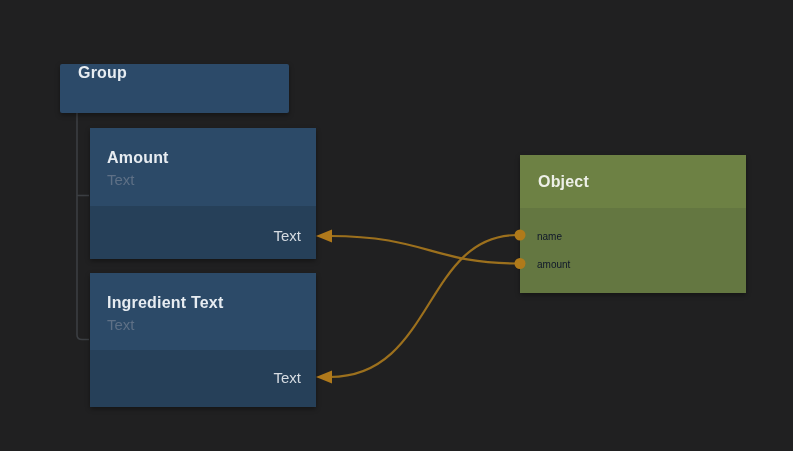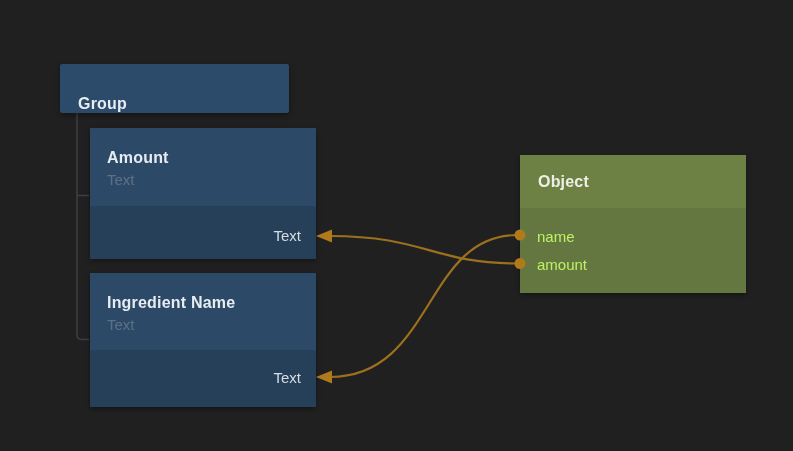--- a/index.html
+++ b/index.html
@@ -8,21 +8,21 @@
     background:#202021;
     font-family:"Liberation Sans","DejaVu Sans",sans-serif;
   }
   .node{position:absolute;border-radius:2px;box-shadow:0 2px 5px rgba(0,0,0,.38);}
   .node-head{position:relative;}
   .node-title{color:#e7ecf1;font-size:16px;font-weight:bold;letter-spacing:.2px;}
   .node-sub{color:#5e7086;font-size:15px;margin-top:4px;}
 
   
   .group-node{left:60px;top:64px;width:229px;height:49px;background:#2c4a69;
-    display:flex;align-items:flex-end;padding-left:18px;box-sizing:border-box;}
+    display:flex;align-items:flex-start;padding-left:18px;box-sizing:border-box;}
 
   
   .blue-node{width:226px;left:90px;}
   .blue-node .node-head{background:#2c4a68;padding:21px 16px 0 17px;box-sizing:border-box;}
   .blue-node .node-body{background:#264059;position:relative;}
   .out-label{position:absolute;right:15px;color:#d6dce2;font-size:15px;}
 
   .amount-node{top:128px;}
   .amount-node .node-head{height:78px;}
   .amount-node .node-body{height:53px;}
@@ -32,21 +32,21 @@
   .ingredient-node .node-head{height:77px;}
   .ingredient-node .node-body{height:57px;}
   .ingredient-node .out-label{top:19px;}
 
   
   .object-node{left:520px;top:155px;width:226px;}
   .object-node .node-head{background:#6d8144;height:53px;display:flex;align-items:center;
     padding-left:18px;box-sizing:border-box;text-align:center;}
   .object-node .node-title{color:#edefe7;}
   .object-node .node-body{background:#647741;height:85px;box-sizing:border-box;padding:14px 0 0 17px;}
-  .obj-field{color:#bef264;font-size:15px;height:28px;display:flex;align-items:center;}
+  .obj-field{color:#0f172a;font-size:10px;height:28px;display:flex;align-items:center;}
 
   svg.overlay{position:absolute;left:0;top:0;pointer-events:none;}
   svg .wire{pointer-events:stroke;}
 </style>
 </head>
 <body>
 
 <div class="canvas">
 
   <svg class="overlay" width="793" height="451">
@@ -63,21 +63,21 @@
       <div class="node-title">Amount</div>
       <div class="node-sub">Text</div>
     </div>
     <div class="node-body">
       <div class="out-label">Text</div>
     </div>
   </div>
 
   <div class="node blue-node ingredient-node">
     <div class="node-head">
-      <div class="node-title">Ingredient Name</div>
+      <div class="node-title">Ingredient Text</div>
       <div class="node-sub">Text</div>
     </div>
     <div class="node-body">
       <div class="out-label">Text</div>
     </div>
   </div>
 
   <div class="node object-node">
     <div class="node-head">
       <div class="node-title">Object</div>

